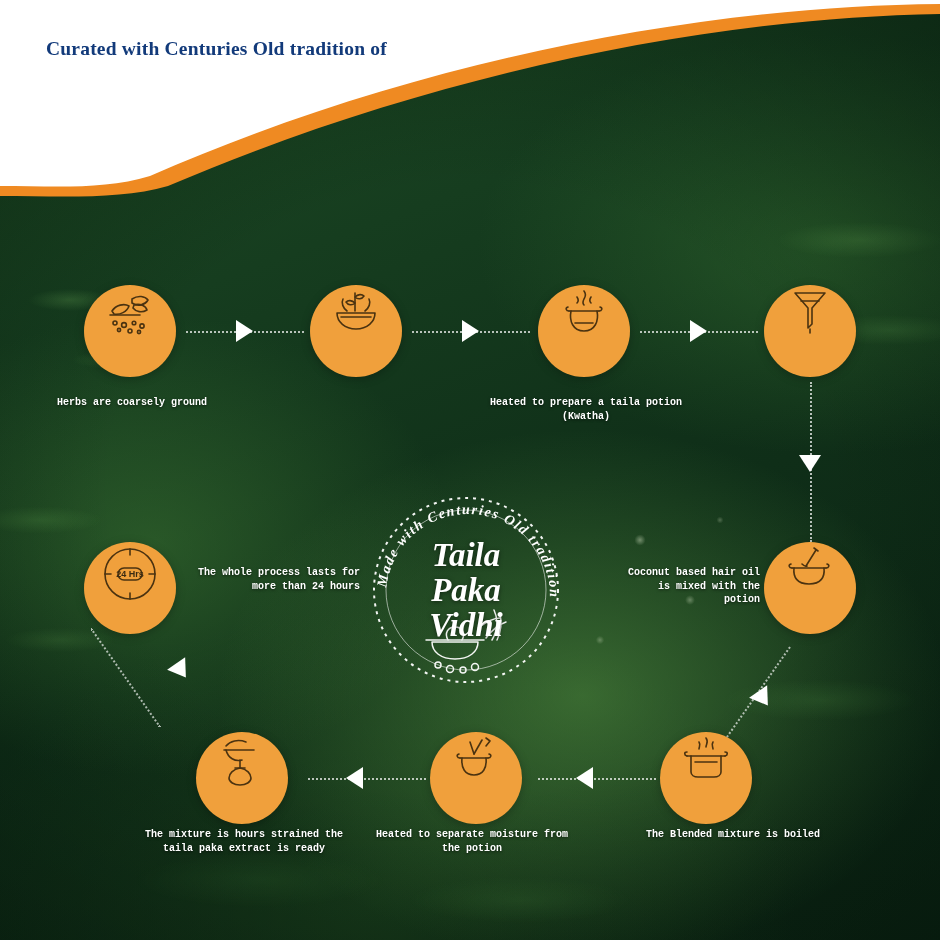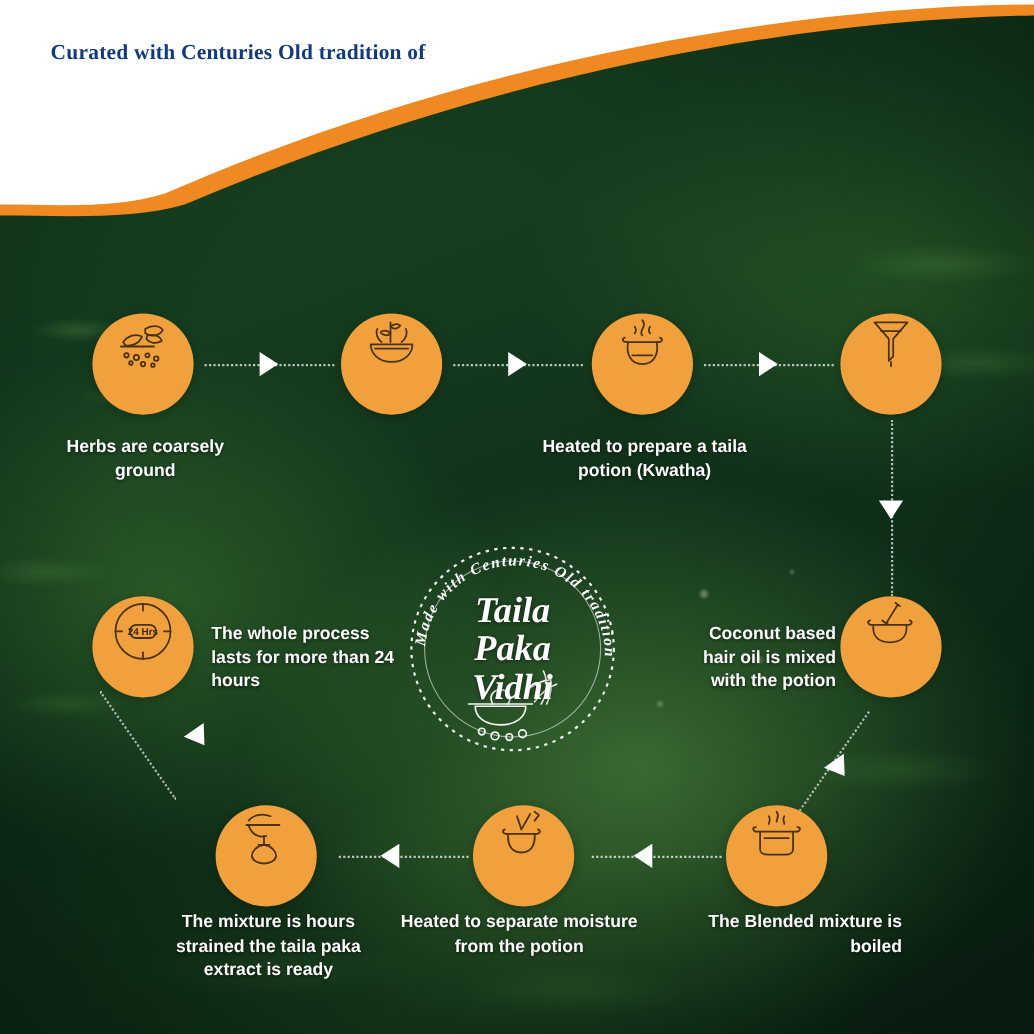--- a/index.html
+++ b/index.html
@@ -95,27 +95,28 @@
     background: #f0a03c;
     display: flex;
     align-items: flex-start;
     justify-content: center;
     box-shadow: 0 2px 10px rgba(0,0,0,0.25);
   }
   .node svg { display: block; }
   .caption {
     position: absolute;
     color: #ffffff;
-    font-size: 16px;
+    font-size: 10px;
     font-weight: bold;
     line-height: 1.35;
     text-shadow: 0 1px 3px rgba(0,0,0,0.6);
+    font-family: Liberation Mono, monospace;
   }
   .caption.center { text-align: center; }
-  .caption.left { text-align: left; }
+  .caption.left { text-align: right; }
 
   
   .dots {
     position: absolute;
     border-top: 2px dotted rgba(255,255,255,0.7);
     height: 0;
   }
   .dots.v {
     border-top: none;
     border-left: 2px dotted rgba(255,255,255,0.7);

